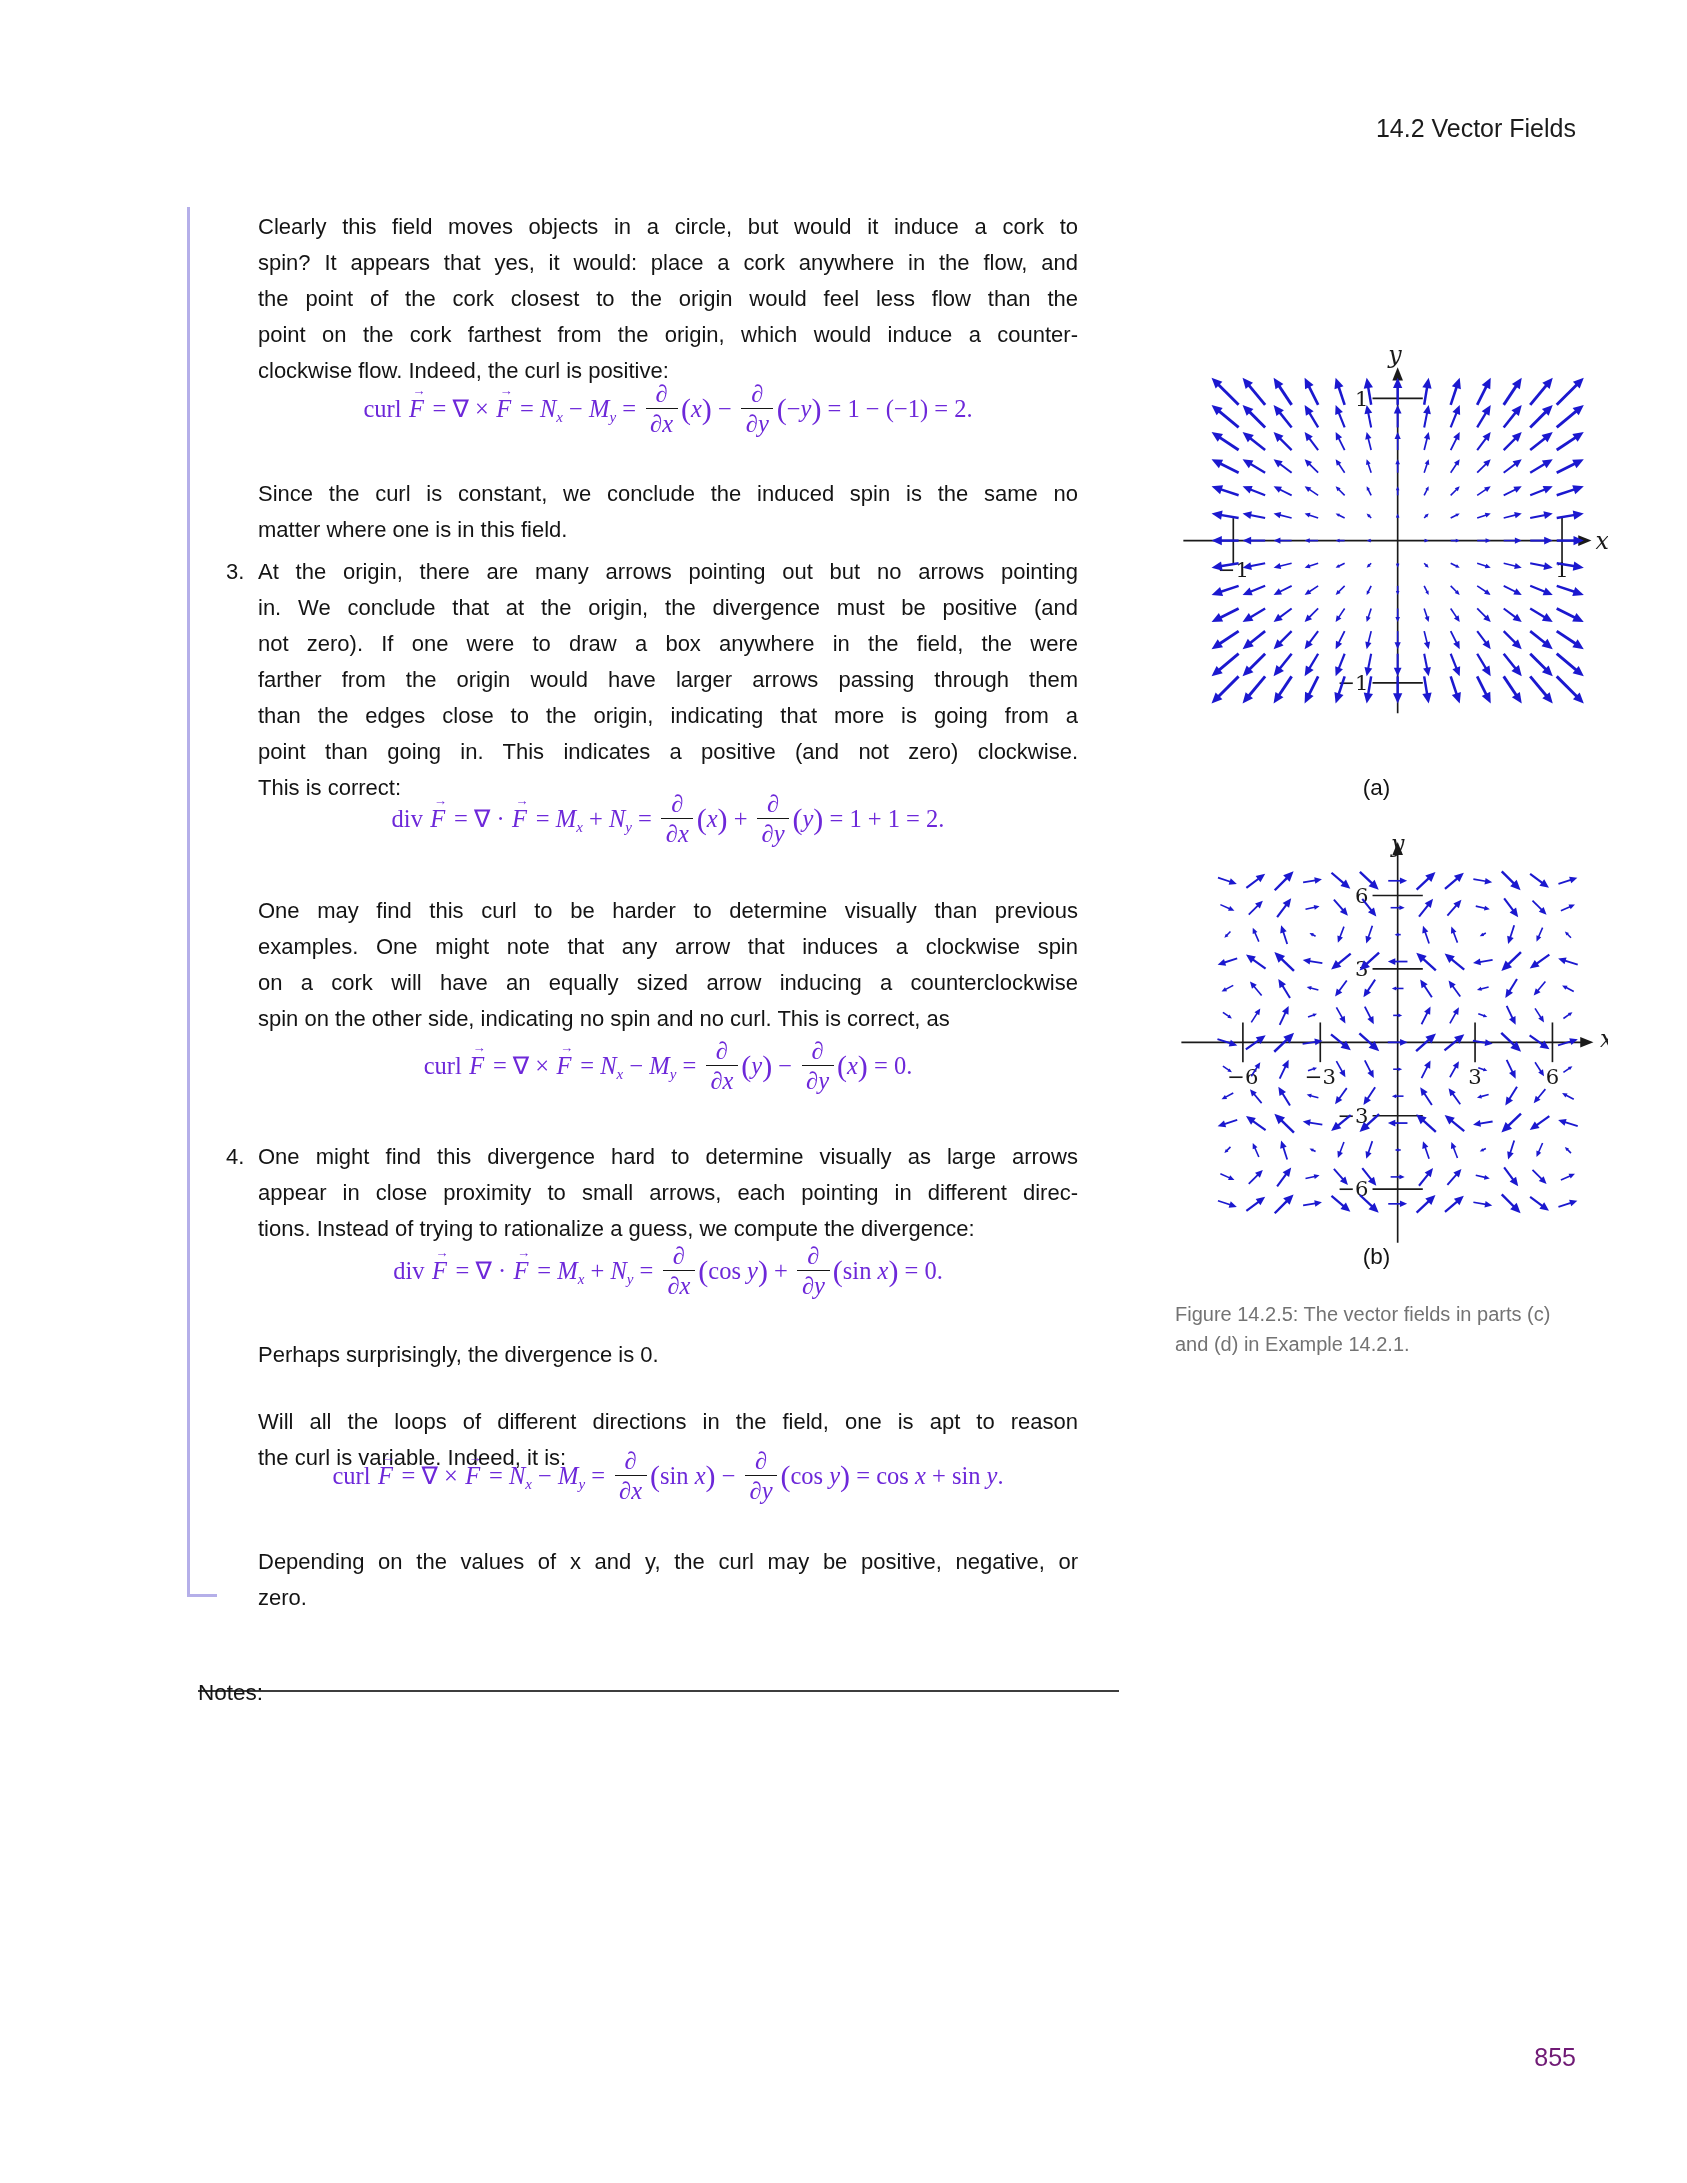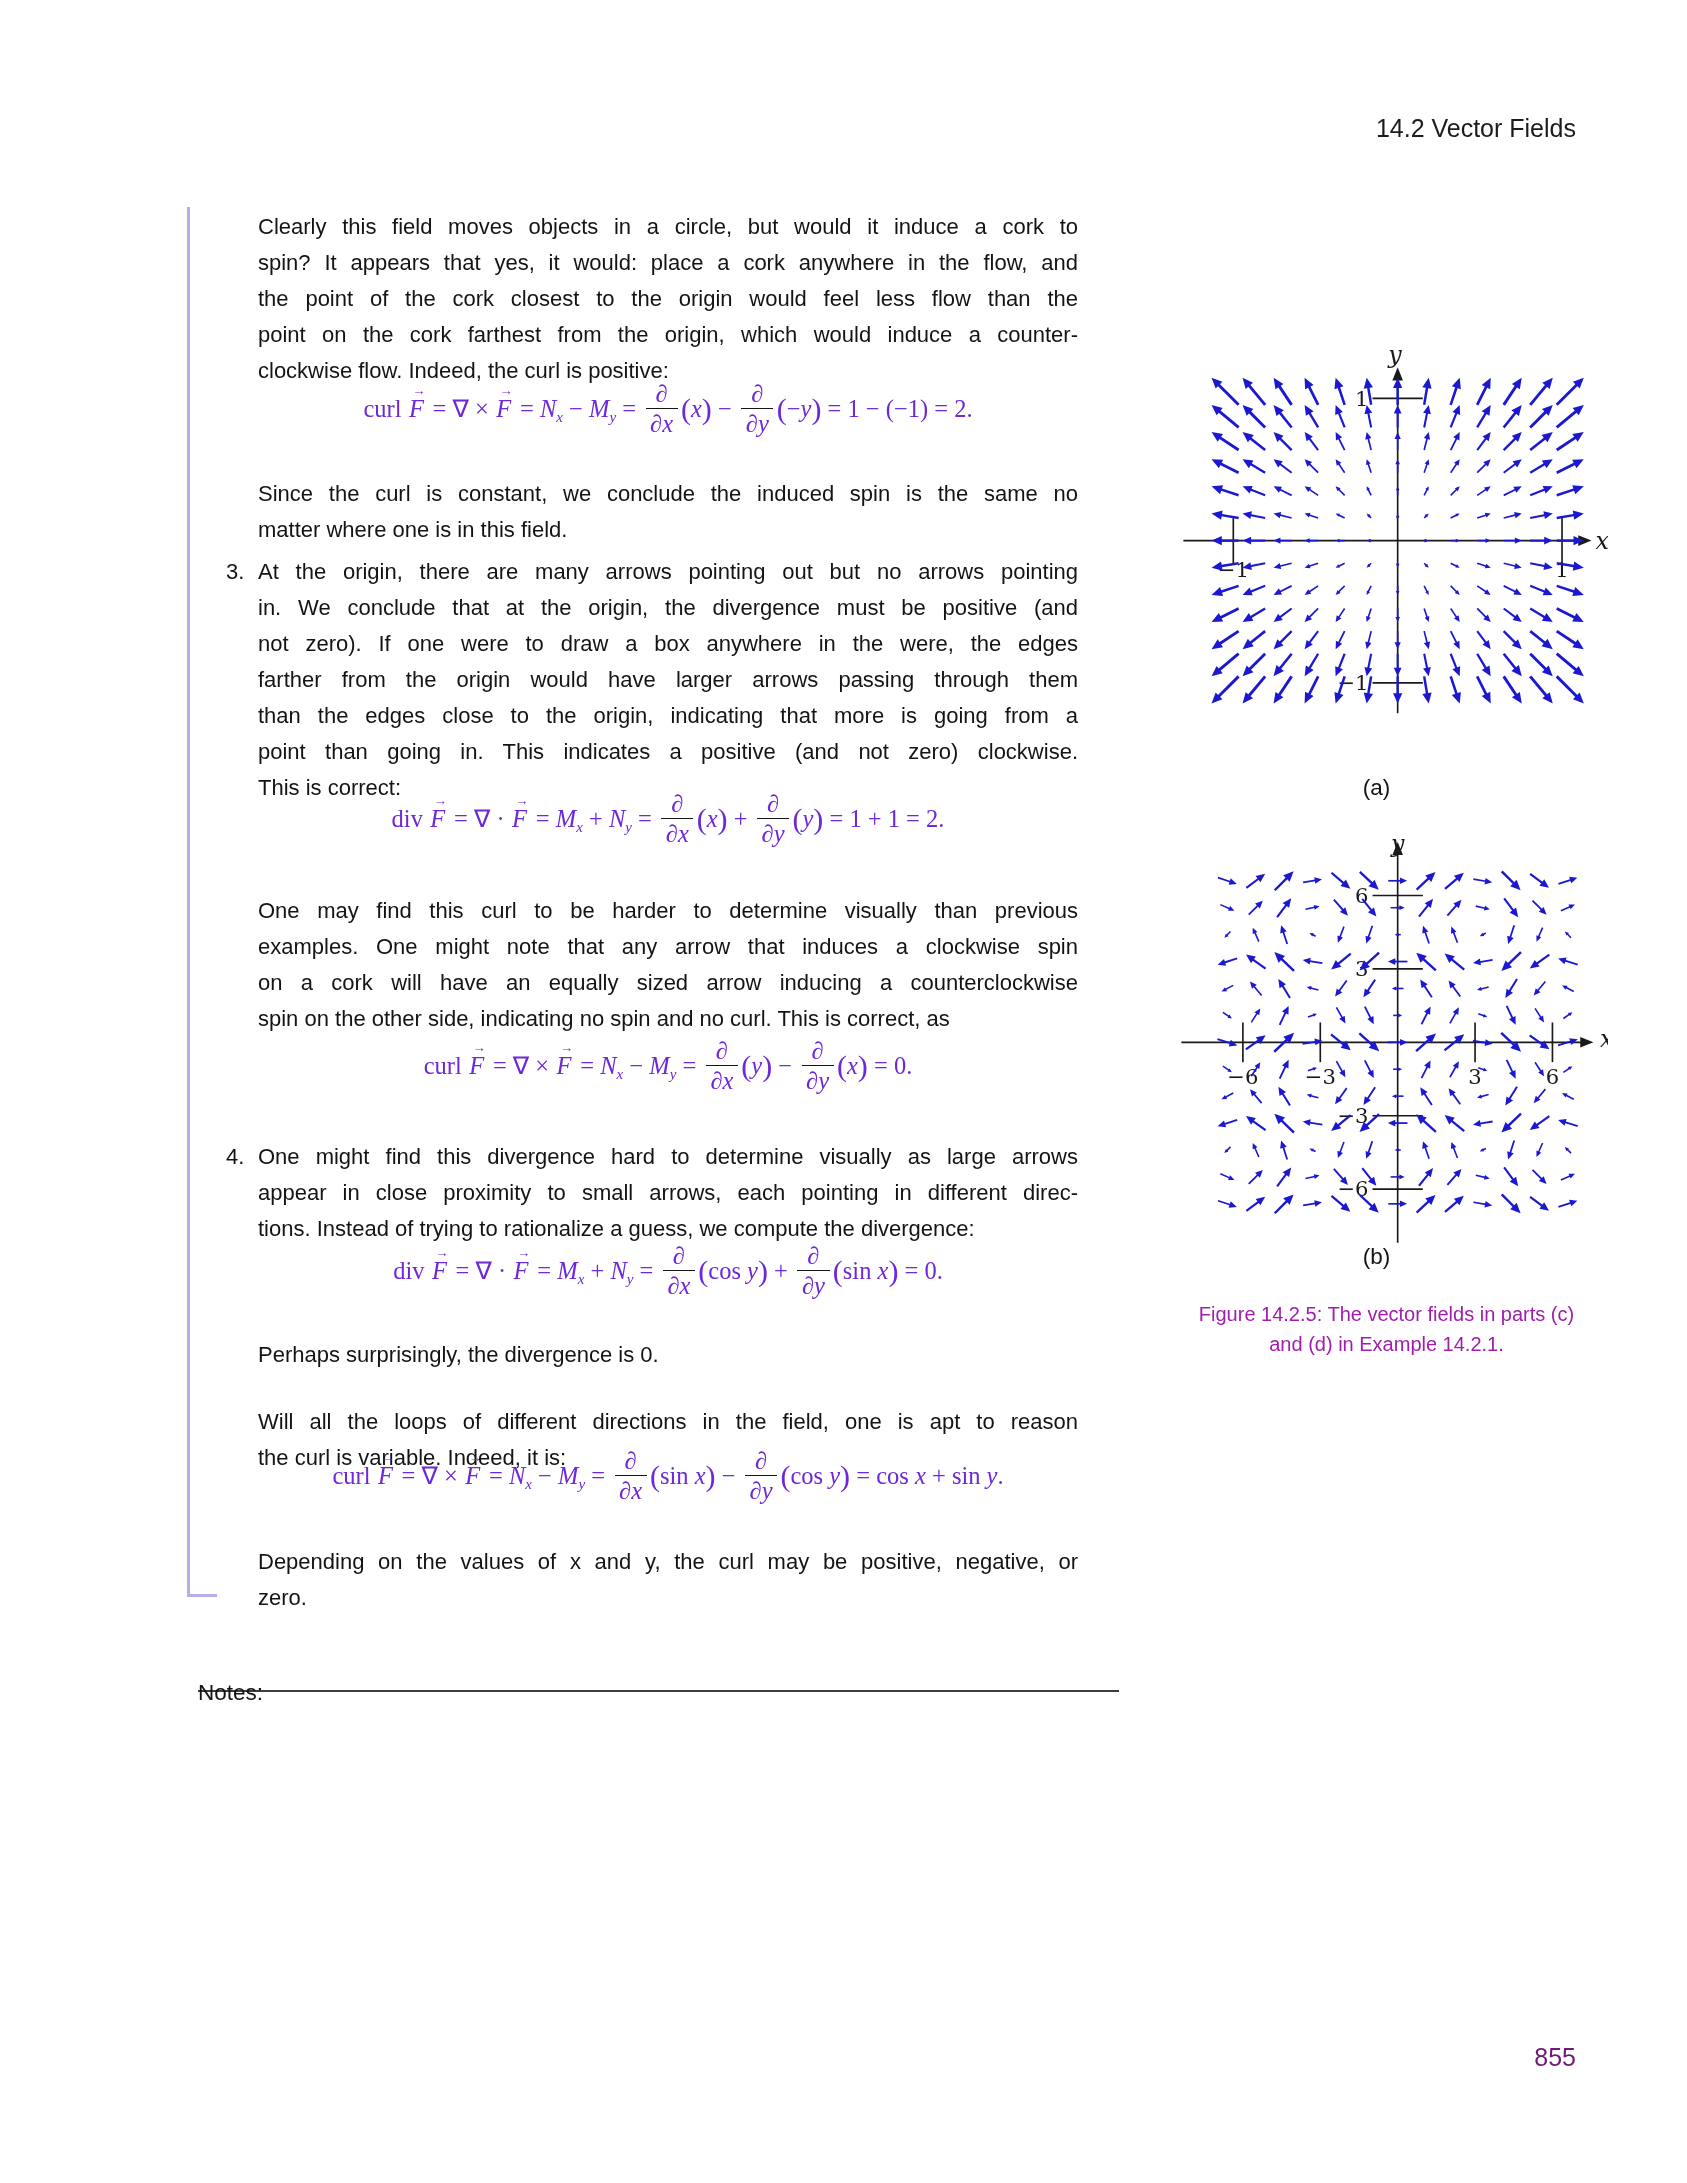--- a/index.html
+++ b/index.html
@@ -24,21 +24,21 @@
   .eq .paren{font-size:30px;vertical-align:-2px;}
   .frac{display:inline-flex;flex-direction:column;align-items:center;vertical-align:middle;
         margin:0 3.3px;font-style:italic;line-height:1.02;position:relative;top:-2.6px;}
   .frac .num{padding:0 4.6px 2px;}
   .frac .den{border-top:1.7px solid #161616;padding:2px 4.6px 0;}
   .vec{position:relative;display:inline-block;font-style:italic;margin:0 2.6px 0 1.3px;}
   .vec .vec-arrow{position:absolute;top:-12.6px;left:3.3px;font-size:13.2px;font-style:normal;}
 
   .figwrap{position:absolute;}
   .sublabel{position:absolute;left:1145px;width:463px;text-align:center;font-size:22.5px;color:#141414;}
-  .caption{position:absolute;left:1175px;top:1299px;width:423px;font-size:20px;line-height:30px;color:#a21caf;text-align:center;}
+  .caption{position:absolute;left:1175px;top:1299px;width:423px;font-size:20px;line-height:30px;color:#737373;}
 
   .rule{position:absolute;left:198px;top:1690px;width:921px;height:2px;background:#3d3d3d;}
   .notes{position:absolute;left:198px;top:1680px;font-size:22.5px;color:#141414;}
   .pnum{position:absolute;right:111px;top:2043px;font-size:25px;font-weight:normal;color:#701a75;}
 </style>
 </head>
 <body>
 
 <div class="page">
   <div class="hdr">14.2 Vector Fields</div>
@@ -64,21 +64,21 @@
           </span><span class="paren">(</span><span class="r">−</span><span class="i">y</span><span class="paren">)</span><span class="r"> = 1 − (−1) = 2.</span></span>
       </div>
       <div class="blk" style="top: 464px;">
         <div class="ln">Since the curl is constant, we conclude the induced spin is the same no</div>
         <div class="ln last">matter where one is in this field.</div>
       </div>
       <div class="blk" style="top: 542px;">
         <span class="inum">3.</span>
         <div class="ln">At the origin, there are many arrows pointing out but no arrows pointing</div>
         <div class="ln">in.  We conclude that at the origin, the divergence must be positive (and</div>
-        <div class="ln">not zero).  If one were to draw a box anywhere in the were, the edges</div>
+        <div class="ln">not zero).  If one were to draw a box anywhere in the field, the were</div>
         <div class="ln">farther from the origin would have larger arrows passing through them</div>
         <div class="ln">than the edges close to the origin, indicating that more is going from a</div>
         <div class="ln">point than going in.  This indicates a positive (and not zero) clockwise.</div>
         <div class="ln last">This is correct:</div>
       </div>
       <div class="eq" style="top: 775px;">
         <span><span class="r">div </span><span class="vec">F<span class="vec-arrow">→</span></span><span class="r"> = ∇ · </span><span class="vec">F<span class="vec-arrow">→</span></span><span class="r"> = </span><span class="i">M</span><sub>x</sub><span class="r"> + </span><span class="i">N</span><sub>y</sub><span class="r"> = </span><span class="frac">
             <span class="num">∂</span>
             <span class="den">∂x</span>
           </span><span class="paren">(</span><span class="i">x</span><span class="paren">)</span><span class="r"> + </span><span class="frac">

